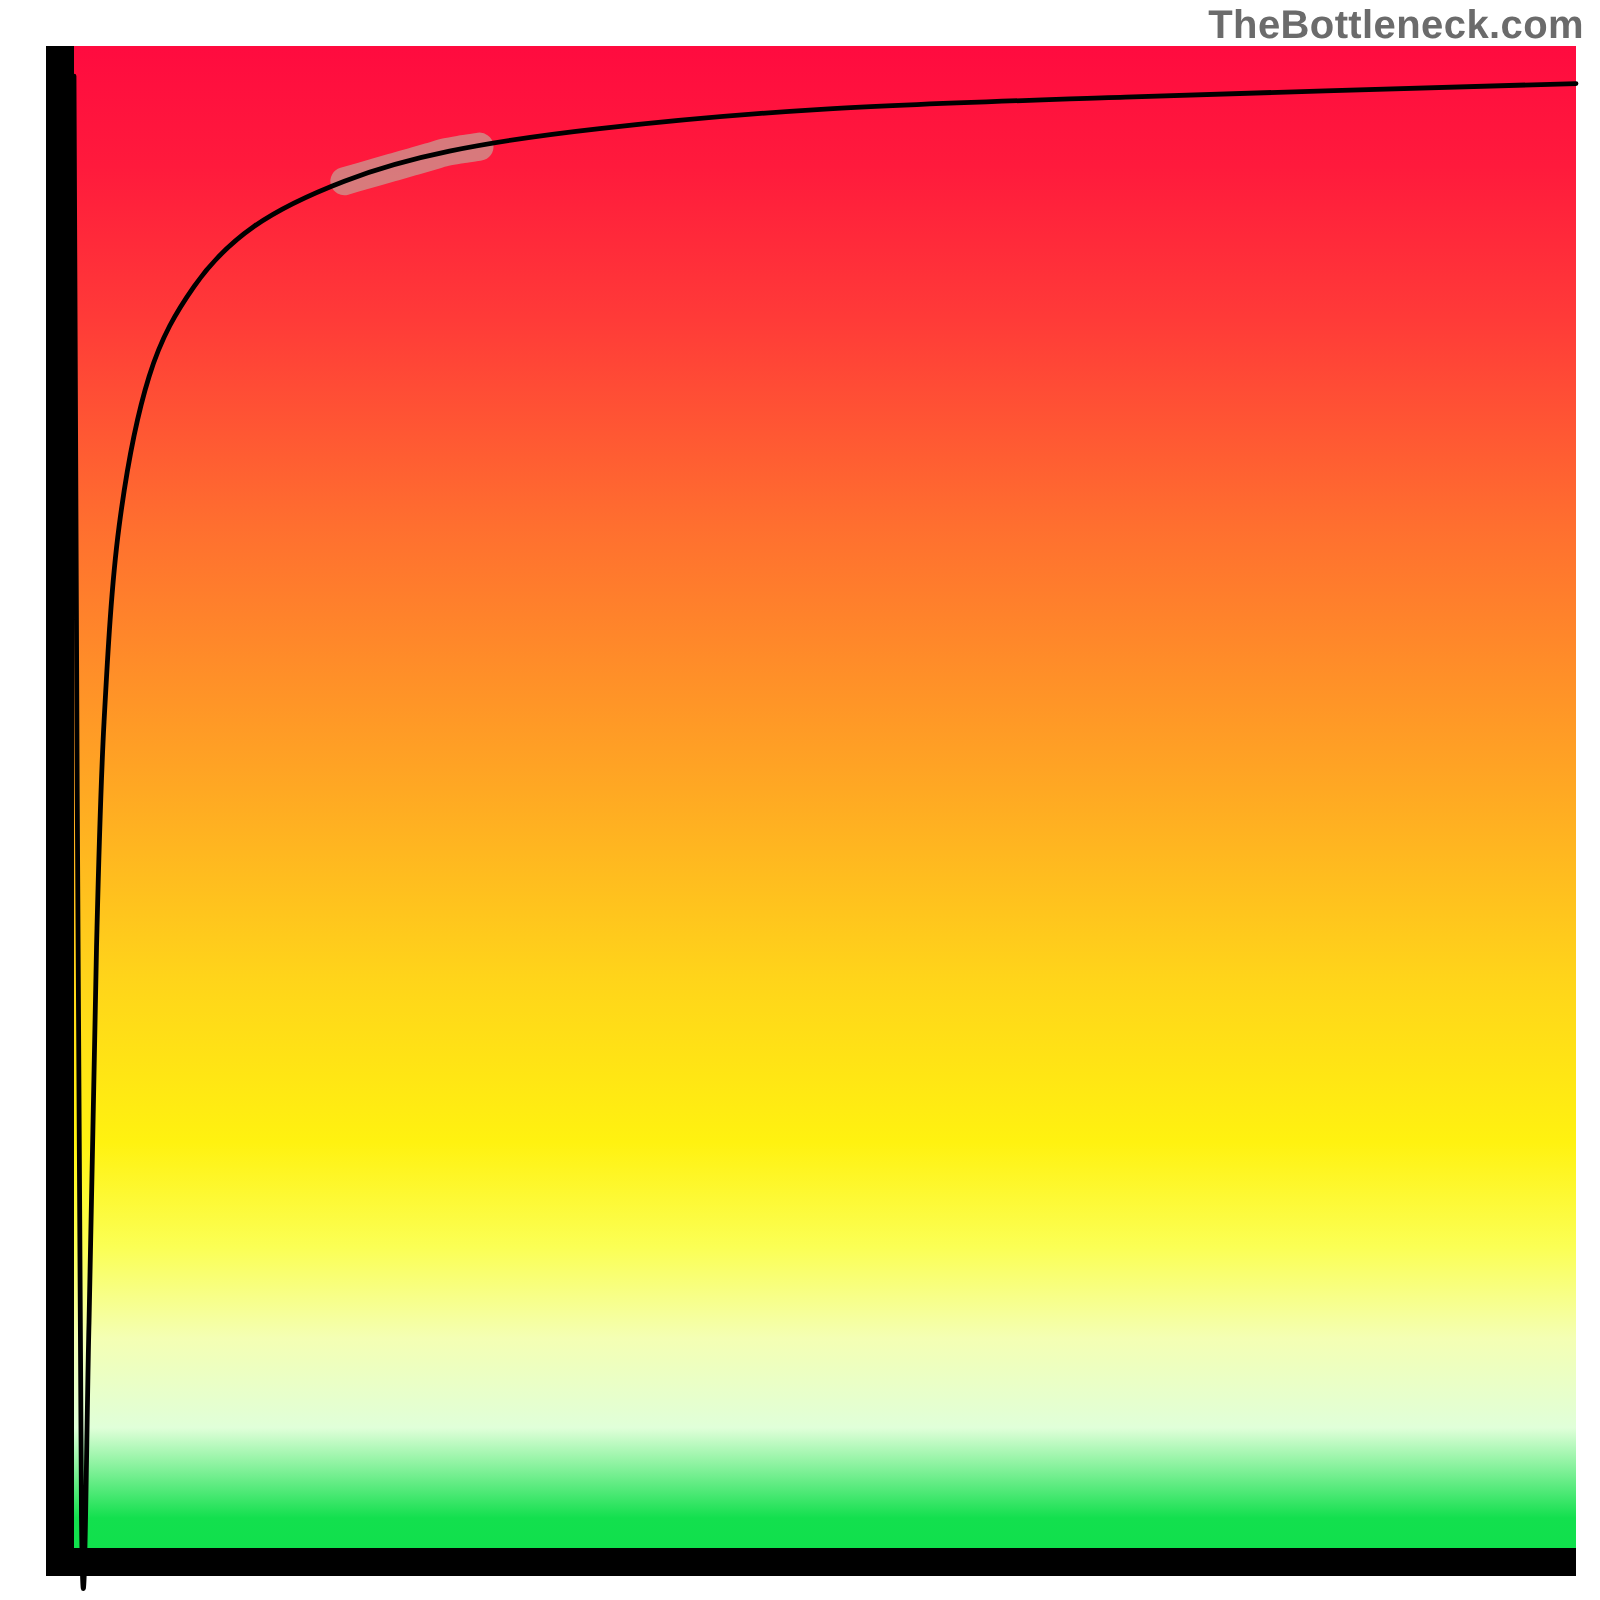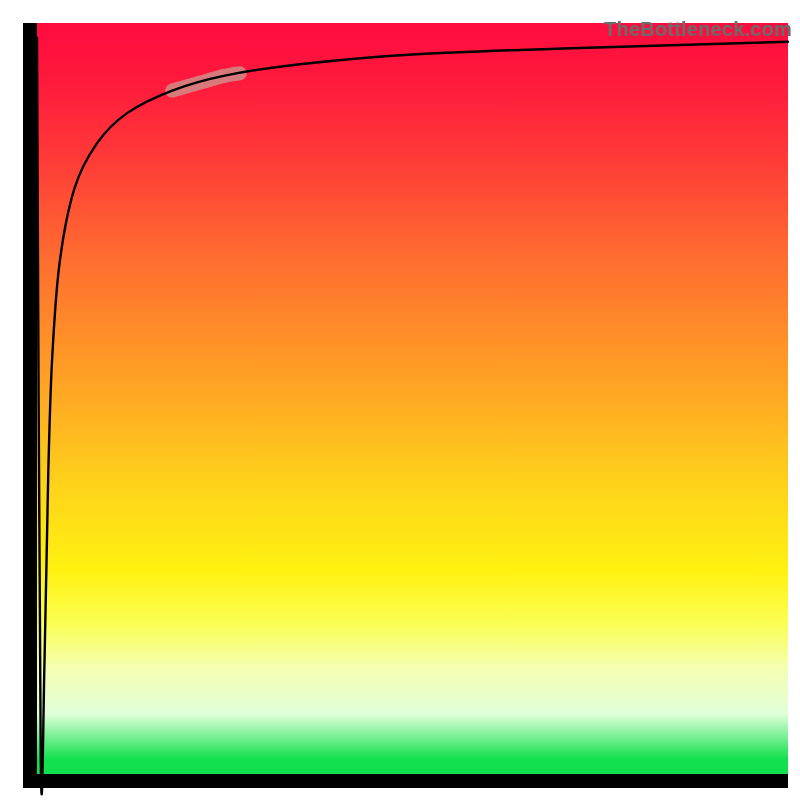--- a/index.html
+++ b/index.html
@@ -4,21 +4,21 @@
 <style>
   * { margin: 0; padding: 0; box-sizing: border-box; }
   html, body { width: 800px; height: 800px; overflow: hidden; background: #fff; }
   .container {
     position: relative;
     width: 800px;
     height: 800px;
   }
   .attribution {
     position: absolute;
-    top: 18px;
+    top: 2px;
     right: 8px;
     font-family: Arial, Helvetica, sans-serif;
     font-size: 20px;
     font-weight: 600;
     color: #6b6b6b;
     letter-spacing: 0.2px;
     z-index: 5;
   }
   .plot-frame {
     position: absolute;

